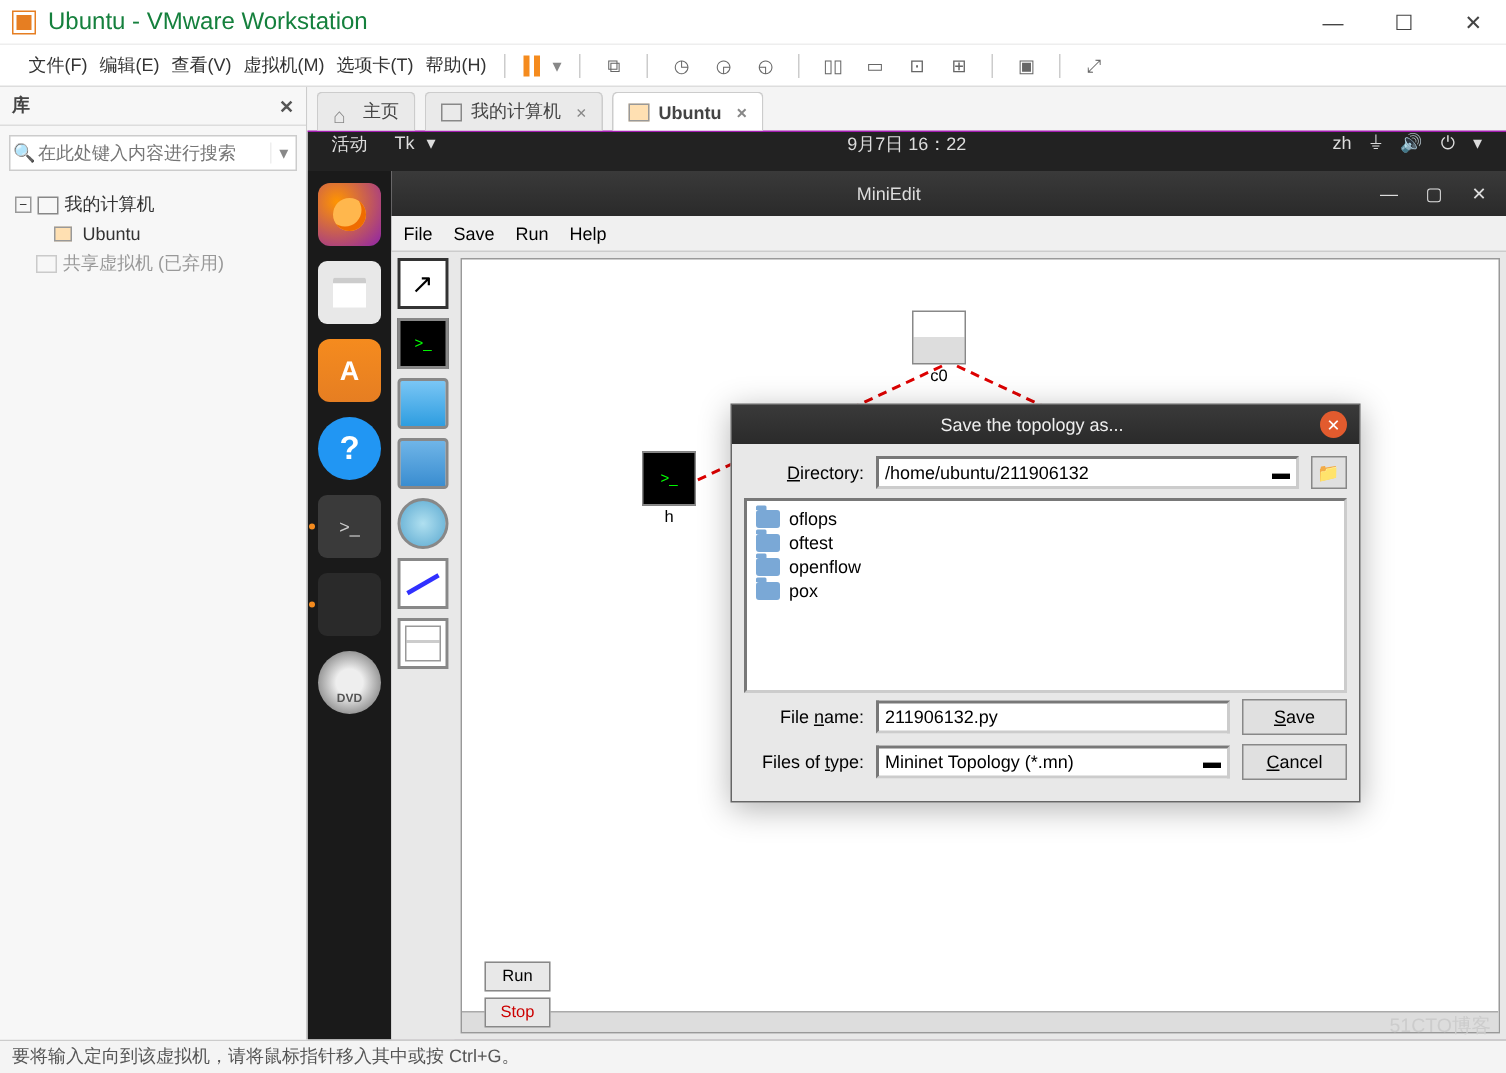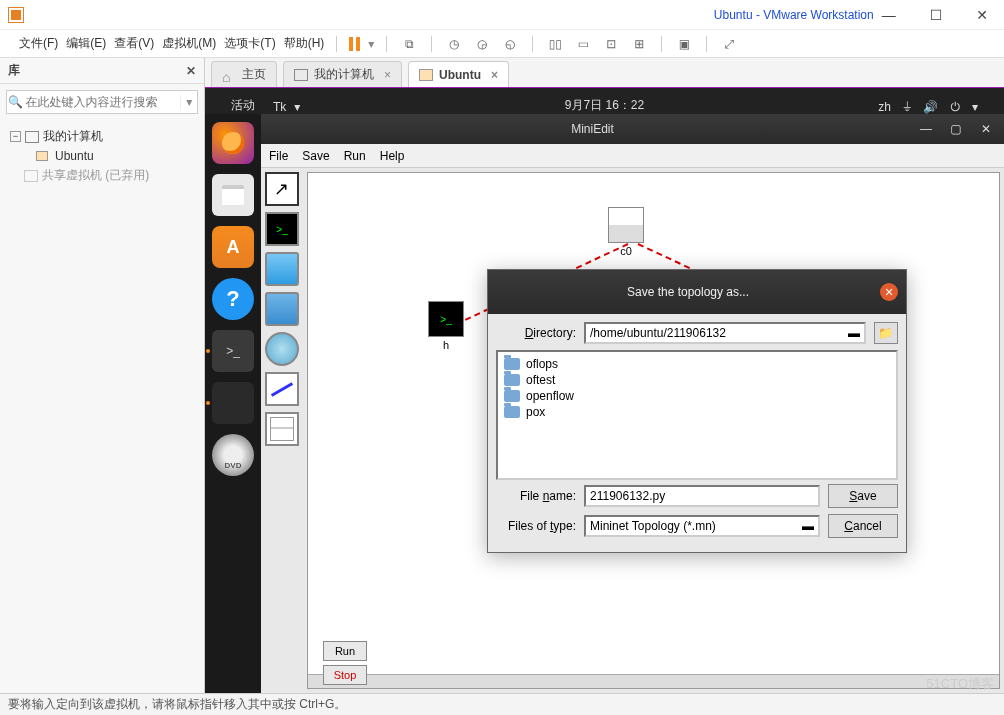--- a/index.html
+++ b/index.html
@@ -2,21 +2,21 @@
 <html><head>
 <meta charset="utf-8">
 <style>
 * { box-sizing: border-box; margin: 0; padding: 0; font-family: "Microsoft YaHei", "Segoe UI", sans-serif; }
 body { width: 1004px; height: 715px; background: #fff; font-size: 12px; overflow: hidden; position: relative; }
 
 
 .titlebar { height: 30px; display: flex; align-items: center; padding: 0 8px; background: #fff; border-bottom: 1px solid #eee; }
 .titlebar .app-icon { width: 16px; height: 16px; background: #fff; border: 1px solid #e67e22; position: relative; margin-right: 8px; }
 .titlebar .app-icon::after { content: ""; position: absolute; inset: 2px; background: #e67e22; }
-.titlebar .title { flex: 1; color: #1d4ed8; font-size: 12px; text-align: right; }
+.titlebar .title { flex: 1; color: #15803d; font-size: 16px; }
 .titlebar .win-controls { display: flex; gap: 18px; color: #444; font-size: 14px; }
 .titlebar .win-controls span { cursor: pointer; padding: 4px 8px; }
 
 
 .menubar { height: 28px; display: flex; align-items: center; padding: 0 19px; gap: 8px; background: #fff; border-bottom: 1px solid #ddd; color: #333; }
 .menubar span { cursor: pointer; }
 .menubar .sep { width: 1px; height: 16px; background: #ccc; margin: 0 4px; }
 .menubar .tb-icon { width: 20px; height: 20px; display: inline-flex; align-items: center; justify-content: center; color: #666; }
 .pause-icon { display: inline-flex; gap: 3px; }
 .pause-icon i { display: block; width: 4px; height: 14px; background: #f58b1e; }
@@ -48,21 +48,21 @@
 .tab .x { color: #888; margin-left: 4px; }
 .tab .home-icon, .tab .mon-icon-sm, .tab .vm-icon-sm { width: 14px; height: 12px; display: inline-block; }
 .home-icon { position: relative; } .home-icon::before { content: "⌂"; color: #888; font-size: 14px; }
 .mon-icon-sm { border: 1px solid #888; }
 .vm-icon-sm { border: 1px solid #999; background: #ffe0b2; }
 
 
 .vm-area { flex: 1; display: flex; background: #ddd; position: relative; overflow: hidden; }
 
 
-.gnome-bar { position: absolute; top: 0; left: 0; right: 0; height: 26px; background: #222; color: #ddd; display: flex; align-items: flex-end; padding: 0 26px; gap: 18px; z-index: 2; }
+.gnome-bar { position: absolute; top: 0; left: 0; right: 0; height: 26px; background: #222; color: #ddd; display: flex; align-items: flex-start; padding: 0 16px; gap: 18px; z-index: 2; }
 .gnome-bar .activities { font-weight: 500; }
 .gnome-bar .appmenu { display: flex; align-items: center; gap: 8px; }
 .gnome-bar .clock { position: absolute; left: 50%; transform: translateX(-50%); }
 .gnome-bar .right { margin-left: auto; display: flex; gap: 12px; align-items: center; }
 
 
 .dock { position: absolute; top: 26px; left: 0; bottom: 0; width: 56px; background: #1a1a1a; display: flex; flex-direction: column; align-items: center; padding-top: 8px; gap: 10px; z-index: 2; }
 .dock-item { width: 42px; height: 42px; border-radius: 8px; display: flex; align-items: center; justify-content: center; position: relative; }
 .dock-item.firefox { background: radial-gradient(circle at 30% 30%, #ff9500, #8e24aa); }
 .dock-item.firefox::after { content: ""; width: 22px; height: 22px; border-radius: 50%; background: #ffb74d; box-shadow: inset -3px -3px 0 #ef6c00; }
@@ -110,21 +110,21 @@
 .canvas-node .shape.controller { background: linear-gradient(#fff 50%, #ddd 50%); }
 .canvas-node .shape.host { background: #000; color: #0f0; font-size: 10px; }
 .canvas-link { position: absolute; border-top: 2px dashed #d00; transform-origin: left center; }
 
 
 .runstop { position: absolute; bottom: 8px; left: 62px; width: 44px; display: flex; flex-direction: column; gap: 4px; }
 .runstop button { height: 20px; font-size: 11px; border: 1px solid #888; background: #e8e8e8; cursor: pointer; }
 
 
 .save-dialog { position: absolute; top: 155px; left: 226px; width: 420px; background: #e8e8e8; border: 1px solid #666; box-shadow: 0 4px 20px rgba(0,0,0,0.3); z-index: 10; }
-.save-dialog .dlg-title { height: 44px; background: linear-gradient(#3a3a3a, #2a2a2a); color: #eee; display: flex; align-items: center; padding: 0 8px; }
+.save-dialog .dlg-title { height: 26px; background: linear-gradient(#3a3a3a, #2a2a2a); color: #eee; display: flex; align-items: center; padding: 0 8px; }
 .save-dialog .dlg-title .t { flex: 1; text-align: center; font-weight: 500; }
 .save-dialog .dlg-title .close { width: 18px; height: 18px; background: #e25b2e; border-radius: 50%; color: #fff; display: flex; align-items: center; justify-content: center; font-size: 11px; cursor: pointer; }
 .dlg-body { padding: 8px; }
 .dlg-row { display: flex; align-items: center; gap: 8px; margin-bottom: 6px; }
 .dlg-row label { width: 80px; text-align: right; font-size: 12px; }
 .dlg-row label u { text-decoration: underline; }
 .dir-drop { flex: 1; height: 22px; border: 2px inset #ccc; background: #fff; padding: 2px 4px; display: flex; align-items: center; justify-content: space-between; font-size: 12px; }
 .dir-up { width: 24px; height: 22px; border: 1px solid #888; background: #e0e0e0; display: flex; align-items: center; justify-content: center; color: #2a7; }
 .file-list { height: 130px; border: 2px inset #ccc; background: #fff; margin: 4px 0; overflow-x: scroll; }
 .file-list-inner { padding: 4px; }

